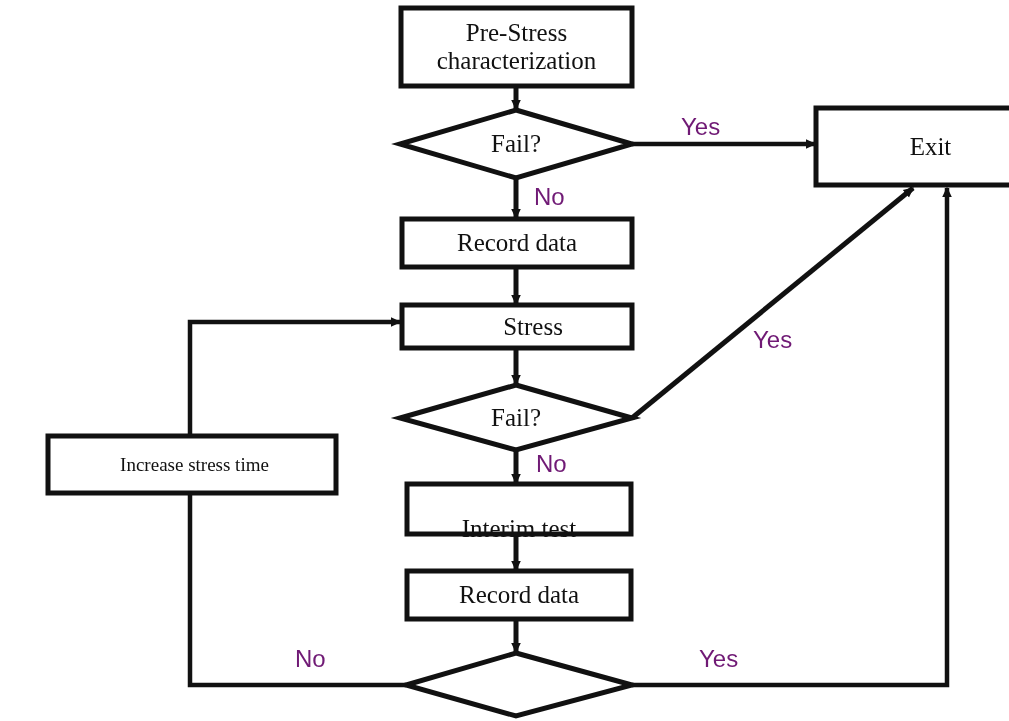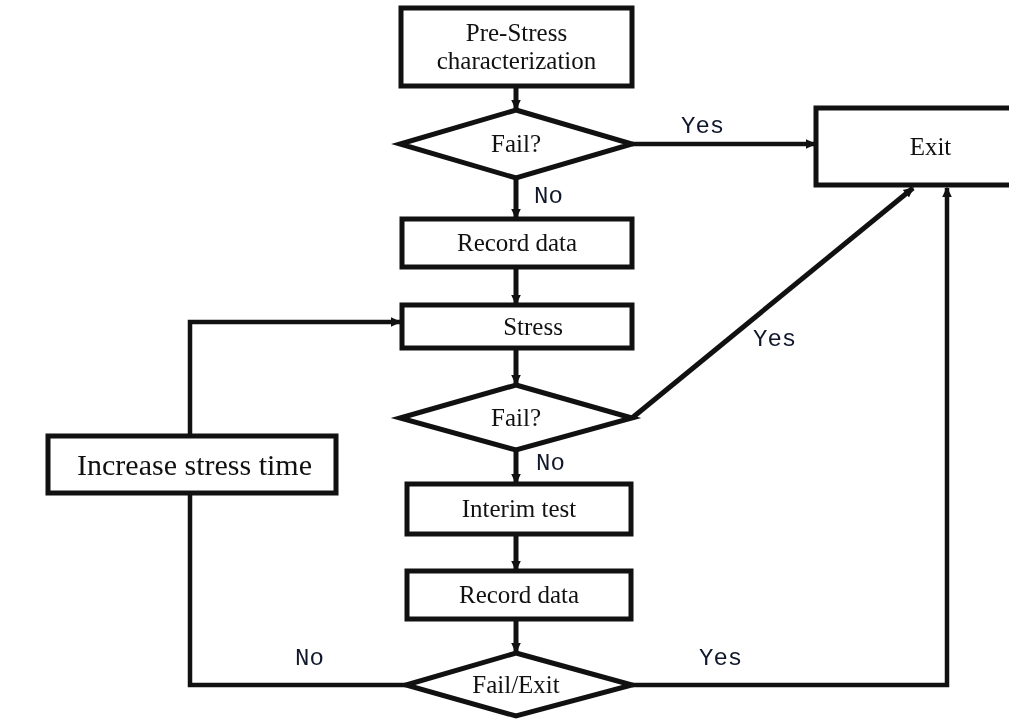--- a/index.html
+++ b/index.html
@@ -31,22 +31,22 @@
     justify-content: center;
     text-align: center;
     color: #111111;
     font-family: "Liberation Serif", "DejaVu Serif", serif;
     line-height: 1.12;
     white-space: pre-line;
     pointer-events: none;
   }
   .edge-label {
     position: absolute;
-    color: #0f172a;
-    font-family: Liberation Mono, monospace;
+    color: #701a75;
+    font-family: Liberation Sans, sans-serif;
     white-space: nowrap;
     pointer-events: none;
   }
 </style>
 </head>
 <body>
 
 <div id="canvas">
 
   <svg id="flow-svg" viewBox="0 0 1009 721">
@@ -133,27 +133,26 @@
   <div class="node-label" style="left:392px; top:124px; width:160px; height:40px; font-size:25px;">Fail?</div>
 
   <div class="node-label" style="left:772px; top:108px; width:229px; height:77px; font-size:25px;">Exit</div>
 
   <div class="node-label" style="left:358px; top:219px; width:230px; height:48px; font-size:25px;">Record data</div>
 
   <div class="node-label" style="left:374px; top:305px; width:230px; height:43px; font-size:25px;">Stress</div>
 
   <div class="node-label" style="left:392px; top:398px; width:160px; height:40px; font-size:25px;">Fail?</div>
 
-  <div class="node-label" style="left:18px; top:436px; width:265px; height:57px; font-size:30px;">Increase stress time</div>
+  <div class="node-label" style="left:18px; top:436px; width:265px; height:57px; font-size:19px;">Increase stress time</div>
 
-  <div class="node-label" style="left:363px; top:484px; width:224px; height:50px; font-size:25px;">Interim test</div>
+  <div class="node-label" style="left:363px; top:504px; width:224px; height:50px; font-size:25px;">Interim test</div>
 
   <div class="node-label" style="left:363px; top:571px; width:224px; height:48px; font-size:25px;">Record data</div>
 
-  <div class="node-label" style="left:392px; top:665px; width:160px; height:40px; font-size:25px;">Fail/Exit</div>
 
   <div class="edge-label" style="left:637px; top:113px; font-size:24px;">Yes</div>
 
   <div class="edge-label" style="left:490px; top:183px; font-size:24px;">No</div>
 
   <div class="edge-label" style="left:709px; top:326px; font-size:24px;">Yes</div>
 
   <div class="edge-label" style="left:492px; top:450px; font-size:24px;">No</div>
 
   <div class="edge-label" style="left:251px; top:645px; font-size:24px;">No</div>

